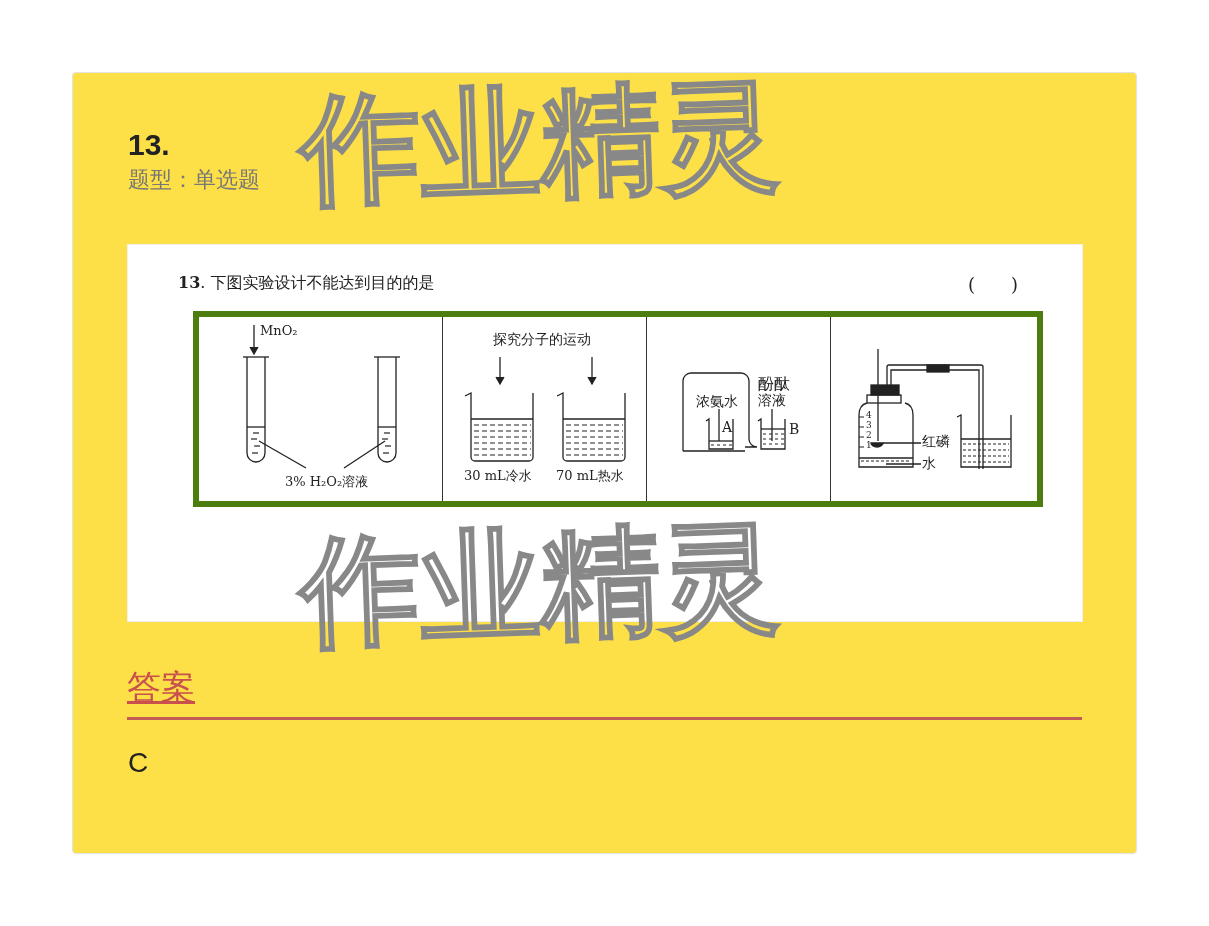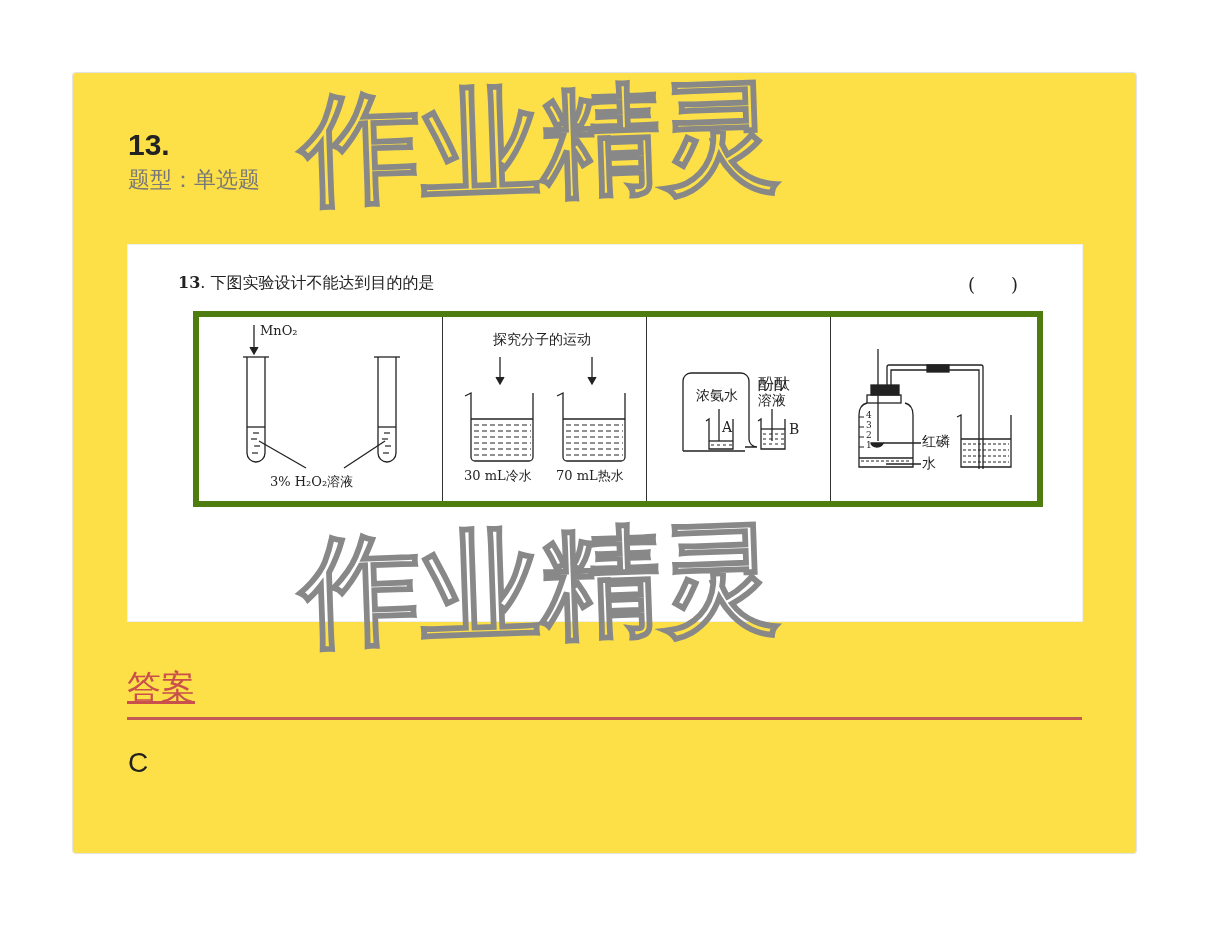--- a/index.html
+++ b/index.html
@@ -71,21 +71,21 @@
                     <line x1="52" y1="122" x2="58" y2="122"></line>
                 <line x1="55" y1="129" x2="61" y2="129"></line>
                     <line x1="53" y1="136" x2="59" y2="136"></line>
                 <line x1="185" y1="116" x2="191" y2="116"></line>
                     <line x1="183" y1="122" x2="189" y2="122"></line>
                 <line x1="186" y1="129" x2="192" y2="129"></line>
                     <line x1="184" y1="136" x2="190" y2="136"></line>
               </g>
             </svg>
             <span class="lbl" style="left:61px;top:6px">MnO₂</span>
-            <span class="lbl" style="left:71px;top:156px">3% H₂O₂溶液</span>
+            <span class="lbl" style="left:86px;top:156px">3% H₂O₂溶液</span>
           </div>
         </td>
 
         <td style="width:203px">
           <div class="pic">
             <svg width="203" height="184" style="position:absolute;left:0;top:0">
               <g stroke="#222" fill="none" stroke-width="1.3">
                 <line x1="57" y1="40" x2="57" y2="66"></line>
                     <path d="M53 60 L57 67 L61 60" fill="#222"></path>
                 <line x1="149" y1="40" x2="149" y2="66"></line>
@@ -128,21 +128,21 @@
                 <line x1="114" y1="112" x2="138" y2="112"></line>
                 <line x1="125" y1="92" x2="125" y2="124"></line>
               </g>
               <g stroke="#222" stroke-width="1" stroke-dasharray="3,3">
                 <line x1="64" y1="128" x2="85" y2="128"></line>
                 <line x1="116" y1="117" x2="137" y2="117"></line>
                     <line x1="116" y1="122" x2="137" y2="122"></line>
                     <line x1="116" y1="127" x2="137" y2="127"></line>
               </g>
             </svg>
-            <span class="lbl" style="left:49px;top:70px;font-size:14px">浓氨水</span>
+            <span class="lbl" style="left:49px;top:76px;font-size:14px">浓氨水</span>
             <span class="lbl" style="left:111px;top:57px;font-size:16px">酚酞</span>
             <span class="lbl" style="left:111px;top:75px;font-size:14px">溶液</span>
             <span class="lbl" style="left:75px;top:102px;font-size:14px">A</span>
             <span class="lbl" style="left:142px;top:104px;font-size:14px">B</span>
           </div>
         </td>
 
         <td style="width:206px">
           <div class="pic">
             <svg width="206" height="184" style="position:absolute;left:0;top:0">

